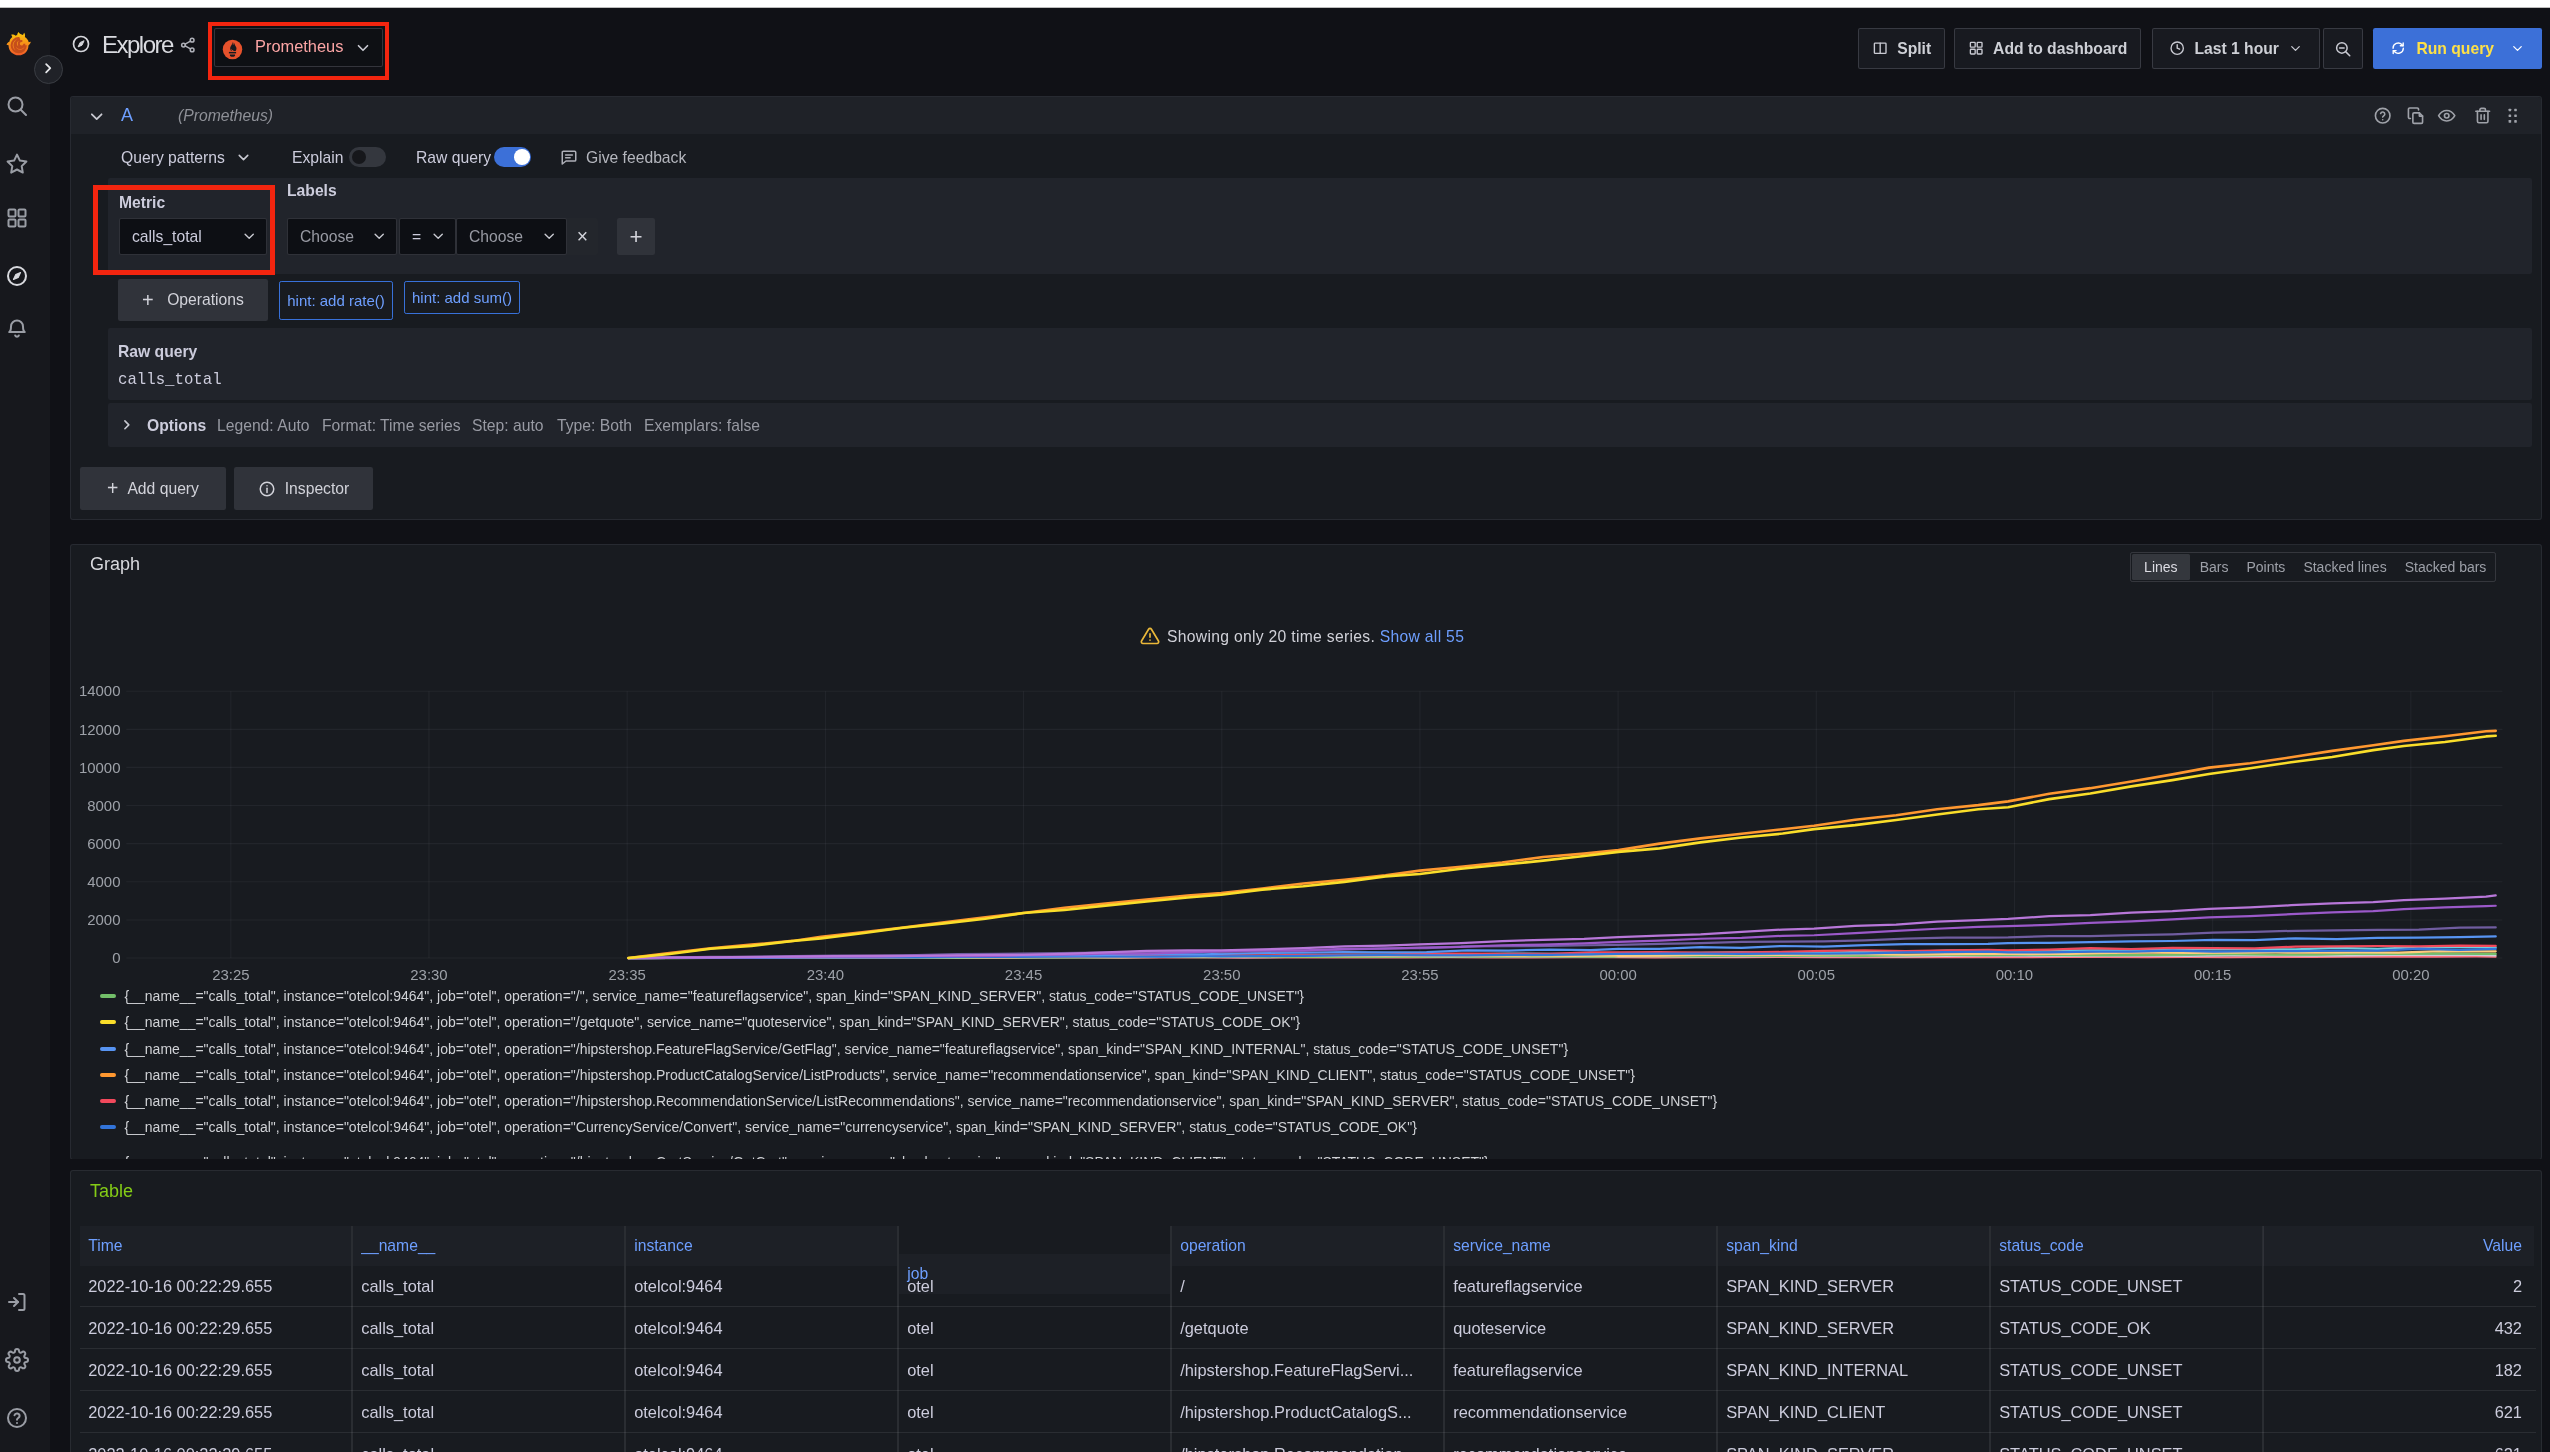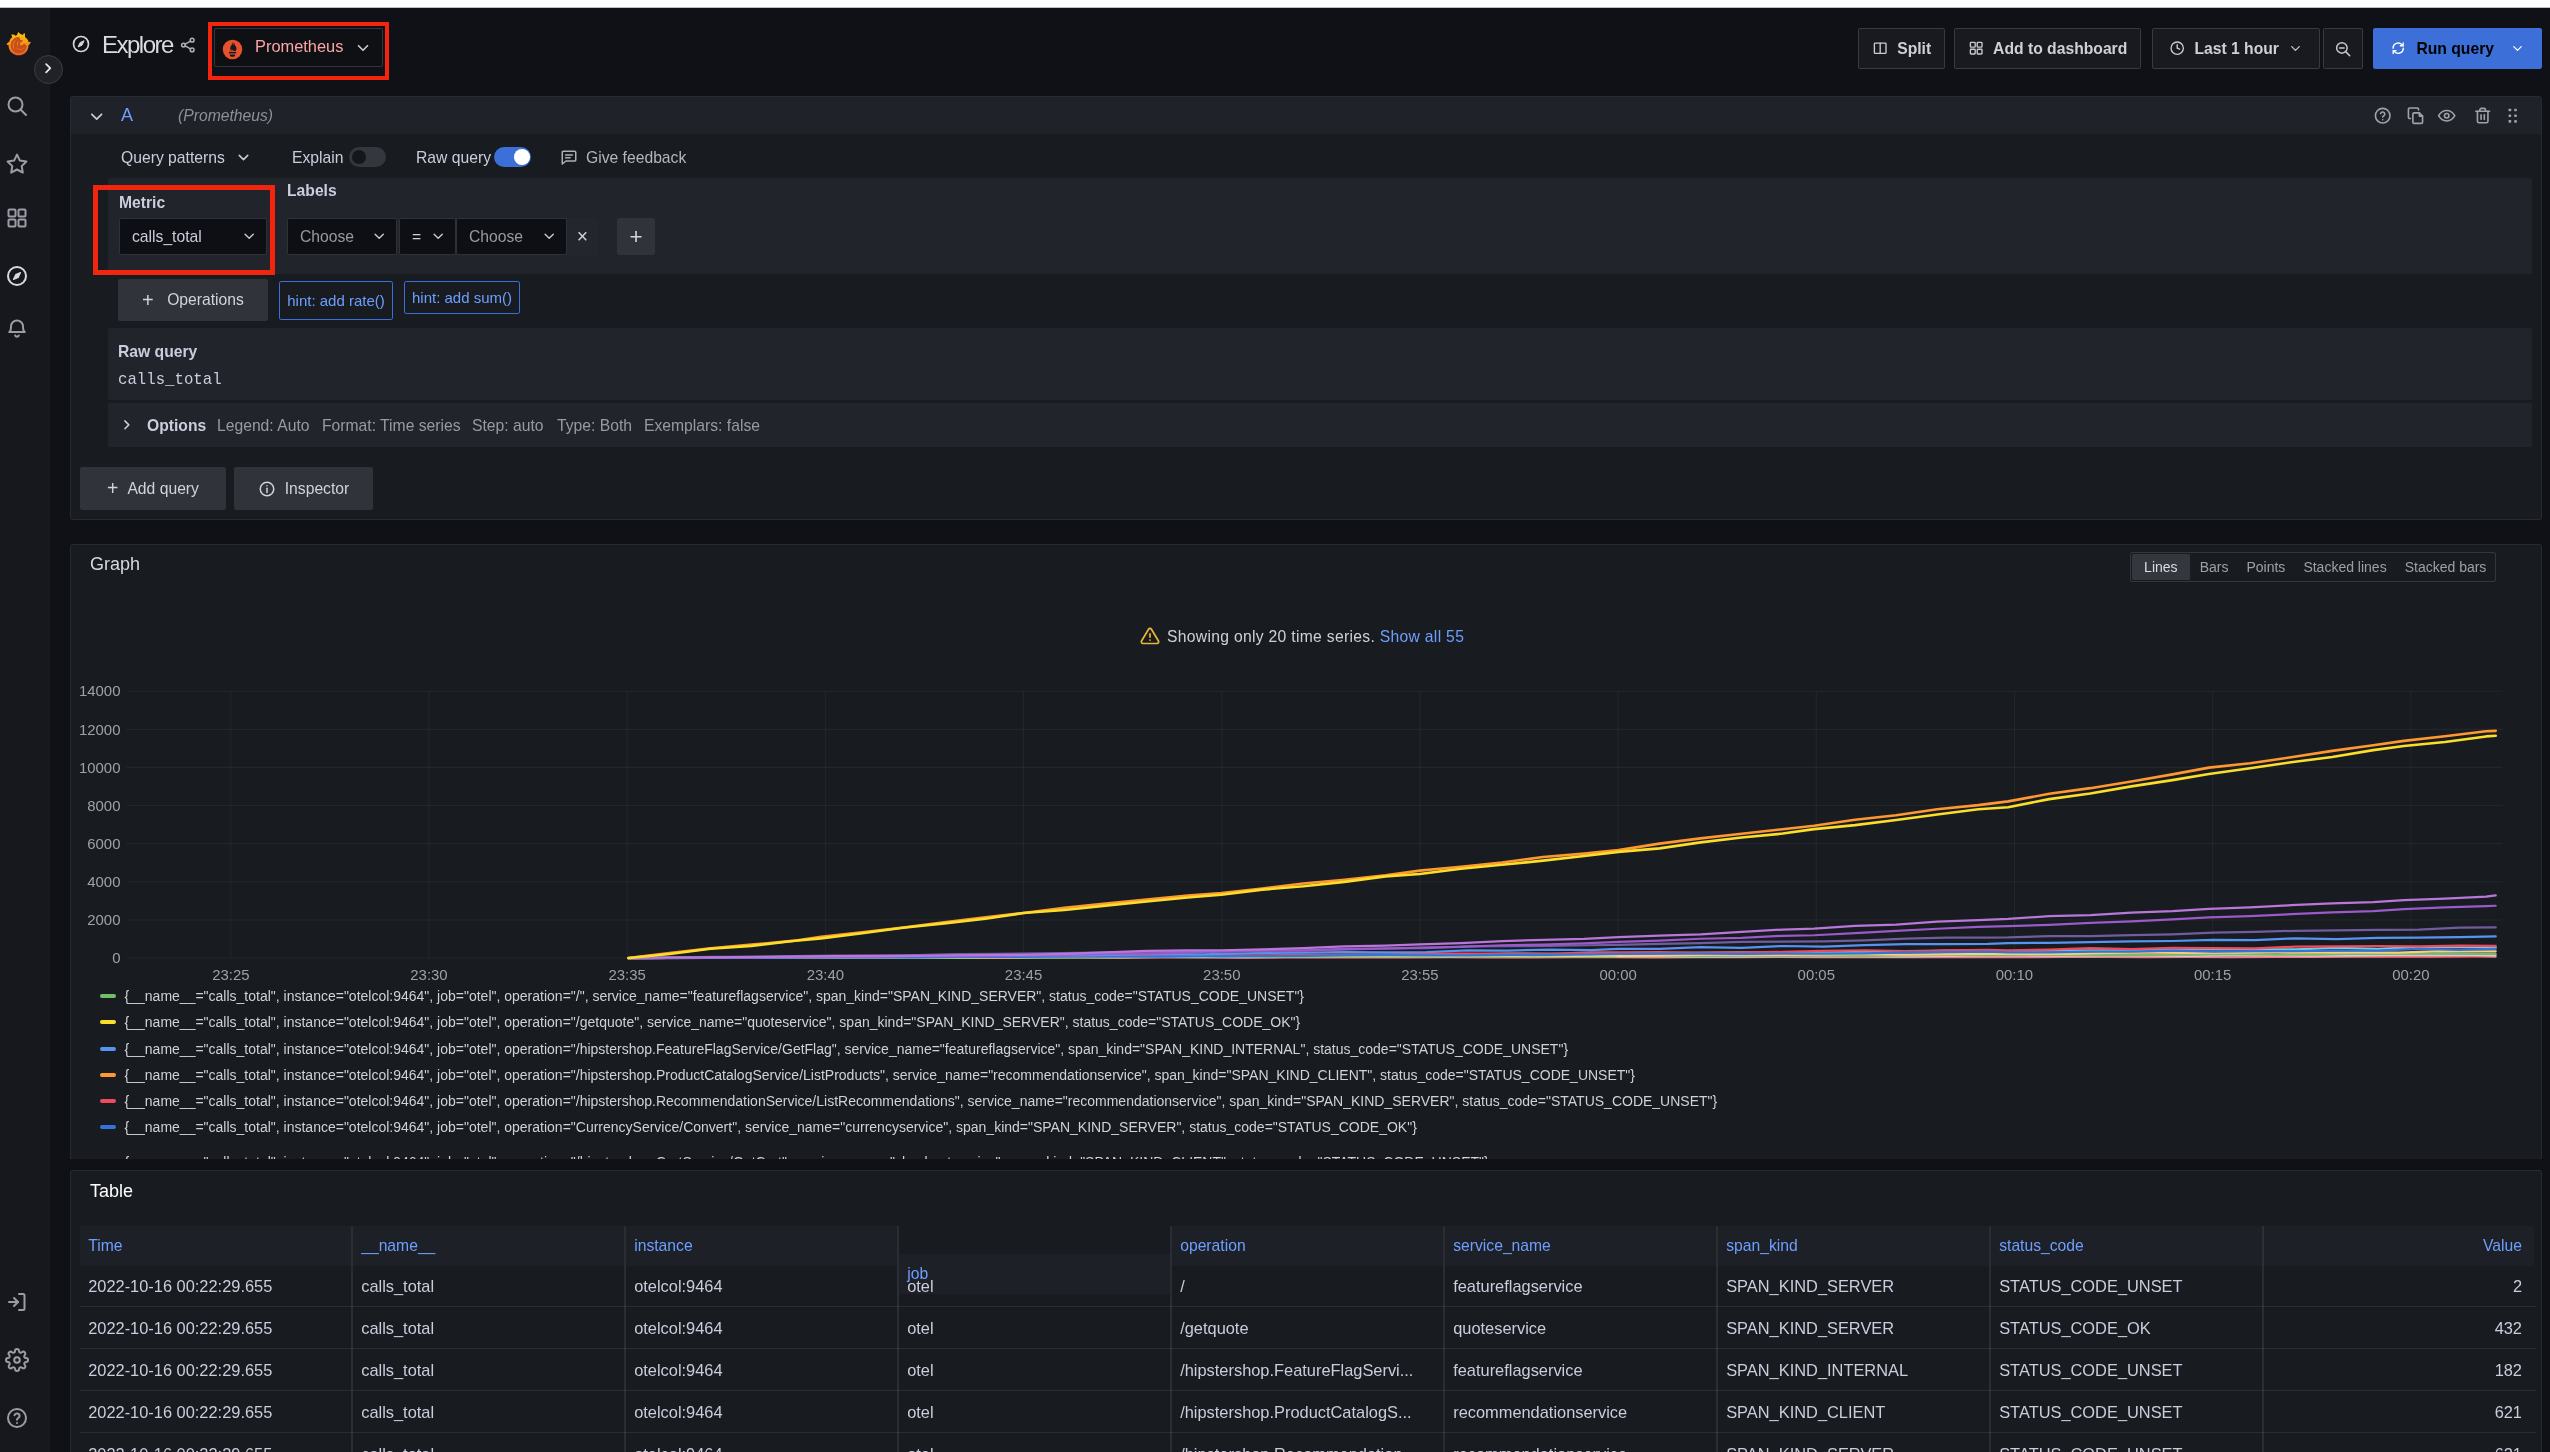--- a/index.html
+++ b/index.html
@@ -128,21 +128,21 @@
       </svg>Last 1 hour<svg style="" width="15" height="15" viewBox="0 0 24 24" fill="none" stroke="#c9cad2" stroke-width="2" stroke-linecap="round" stroke-linejoin="round">
         <polyline points="6 9 12 15 18 9"></polyline>
       </svg></div>
 <div class="tbtn" style="left:2323px;top:28px;width:40px;">
       <svg style="" width="18" height="18" viewBox="0 0 24 24" fill="none" stroke="#c9cad2" stroke-width="2" stroke-linecap="round" stroke-linejoin="round">
         <circle cx="10.5" cy="10.5" r="7"></circle>
         <line x1="15.8" y1="15.8" x2="21" y2="21"></line>
         <line x1="7.5" y1="10.5" x2="13.5" y2="10.5"></line>
       </svg>
     </div>
-<div class="tbtn" style="left:2373px;top:28px;width:169px;background:#3c70d8;border:none;color:#000000;gap:10.5px;">
+<div class="tbtn" style="left:2373px;top:28px;width:169px;background:#3c70d8;border:none;color:#fde047;gap:10.5px;">
       <svg style="" width="16.4" height="16.4" viewBox="0 0 24 24" fill="none" stroke="#ffffff" stroke-width="2" stroke-linecap="round" stroke-linejoin="round">
         <path d="M4.5 12a7.5 7.5 0 0 1 12.8-5.3l1.7 1.6"></path>
         <polyline points="19.3 4.3 19.3 8.5 15.1 8.5"></polyline>
         <path d="M19.5 12a7.5 7.5 0 0 1-12.8 5.3L5 15.7"></path>
         <polyline points="4.7 19.7 4.7 15.5 8.9 15.5"></polyline>
       </svg>
       <span style="margin-right:6px;">Run query</span>
       <svg style="" width="15" height="15" viewBox="0 0 24 24" fill="none" stroke="#ffffff" stroke-width="2" stroke-linecap="round" stroke-linejoin="round">
         <polyline points="6 9 12 15 18 9"></polyline>
       </svg>
@@ -348,21 +348,21 @@
 <div class="legrow" style="top:1114px;">
       <span class="dash" style="background:#3274d9;"></span>
       <span>{__name__="calls_total", instance="otelcol:9464", job="otel", operation="CurrencyService/Convert", service_name="currencyservice", span_kind="SPAN_KIND_SERVER", status_code="STATUS_CODE_OK"}</span>
     </div>
 <div class="legrow" style="top:1149px;">
       <span class="dash" style="background:#b877d9;"></span>
       <span>{__name__="calls_total", instance="otelcol:9464", job="otel", operation="/hipstershop.CartService/GetCart", service_name="checkoutservice", span_kind="SPAN_KIND_CLIENT", status_code="STATUS_CODE_UNSET"}</span>
     </div>
 <div class="abs" style="left:67px;top:1159px;width:2479px;height:10.5px;background:#101116;"></div>
 <div class="panel" style="left:70px;top:1170px;width:2472px;height:283px;border-bottom:none;border-radius:3px 3px 0 0;"></div>
-<div class="txt" style="left:90px;top:1181px;font-size:18px;font-weight:500;color:#ffffff;">Table</div>
+<div class="txt" style="left:90px;top:1181px;font-size:18px;font-weight:500;color:#84cc16;">Table</div>
 <div class="thead" style="left:80px;top:1226px;width:271px;">Time</div>
 <div class="thead" style="left:353px;top:1226px;width:271px;">__name__</div>
 <div class="thead" style="left:626px;top:1226px;width:271px;">instance</div>
 <div class="thead" style="left:899px;top:1254px;width:271px;">job</div>
 <div class="thead" style="left:1172px;top:1226px;width:271px;">operation</div>
 <div class="thead" style="left:1445px;top:1226px;width:271px;">service_name</div>
 <div class="thead" style="left:1718px;top:1226px;width:271px;">span_kind</div>
 <div class="thead" style="left:1991px;top:1226px;width:271px;">status_code</div>
 <div class="thead" style="left:2263px;top:1226px;width:271px;justify-content:flex-end;padding-right:12px;padding-left:0;">Value</div>
 <div class="tcell" style="left:80px;top:1265px;width:271px;">2022-10-16 00:22:29.655</div>

